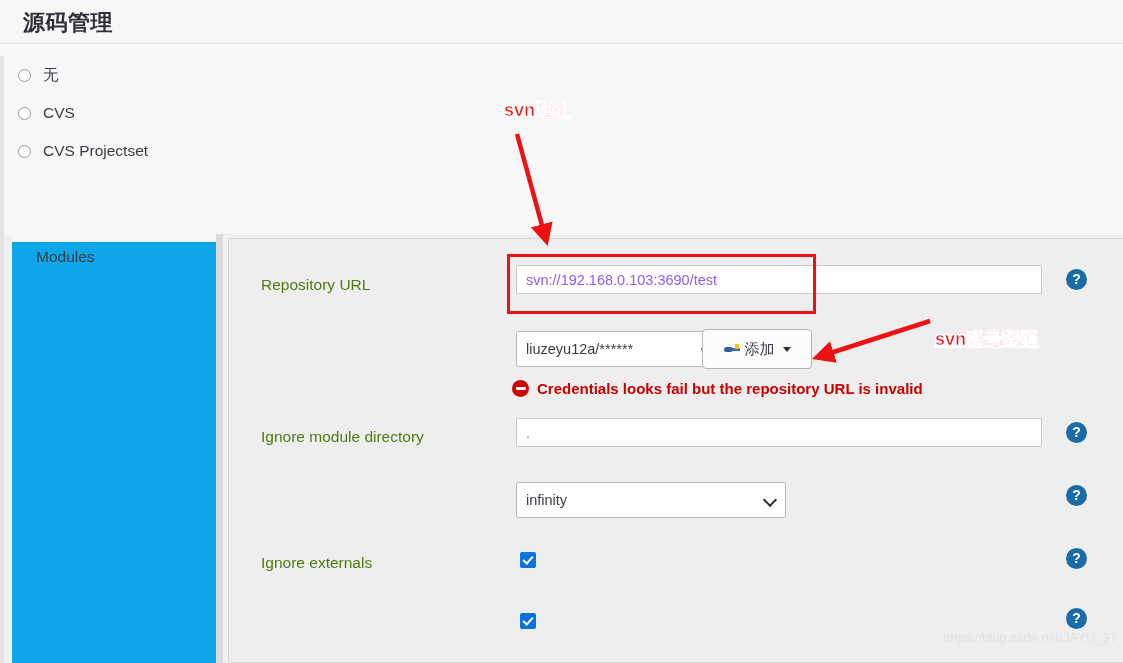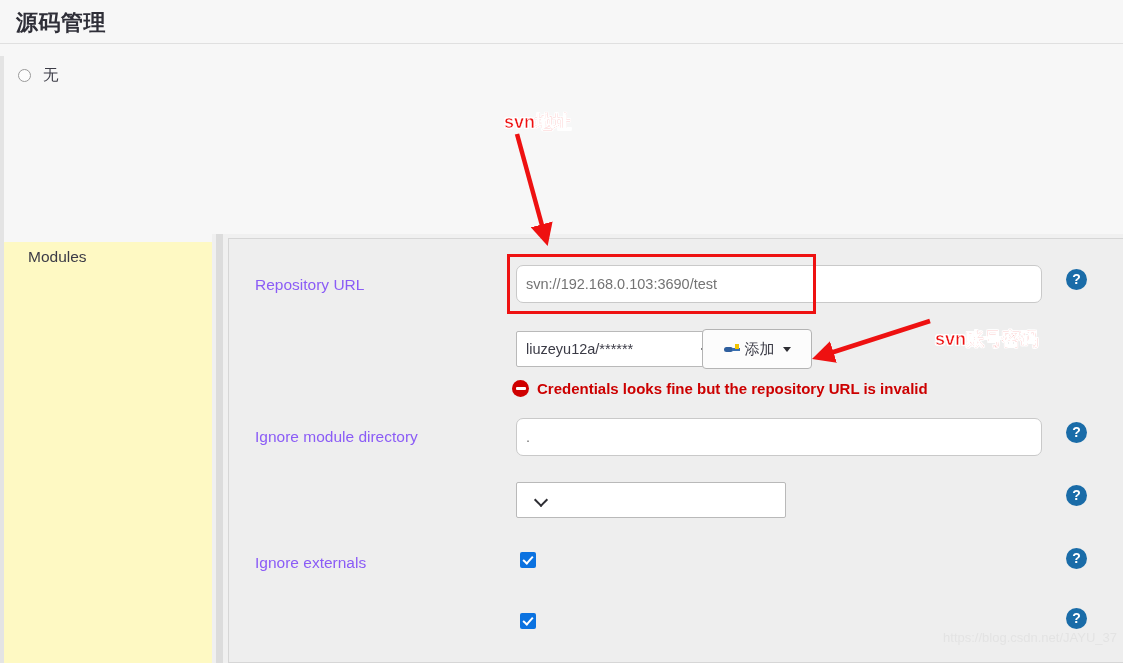--- a/index.html
+++ b/index.html
@@ -21,21 +21,21 @@
     position: absolute;
     left: 0; top: 0;
     width: 1123px;
     height: 44px;
     background: #f7f7f7;
     border-bottom: 1px solid #e0e0e0;
     box-sizing: border-box;
   }
   #page-title {
     position: absolute;
-    left: 16px;
+    left: 23px;
     top: 8px;
     font-size: 22px;
     font-weight: bold;
     color: #2f2f38;
     letter-spacing: 0.5px;
   }
 
   
   #left-rail {
     position: absolute;
@@ -91,25 +91,25 @@
   #content-area {
     position: absolute;
     left: 4px;
     top: 234px;
     width: 1119px;
     height: 429px;
     background: #f0f0f0;
   }
   #modules-panel {
     position: absolute;
-    left: 0;
+    left: 8px;
     top: 0;
     width: 208px;
     height: 429px;
-    background: #fef9c3;
+    background: #0ea5e9;
   }
   #modules-panel-top {
     position: absolute;
     left: 0; top: 0;
     width: 208px; height: 8px;
     background: #f7f7f7;
   }
   #modules-label {
     position: absolute;
     left: 24px;
@@ -140,39 +140,39 @@
   }
 
   .form-row {
     position: absolute;
     left: 0;
     width: 895px;
     height: 40px;
   }
   .form-label {
     position: absolute;
-    left: 26px;
+    left: 32px;
     top: 9px;
     font-size: 15.5px;
-    color: #8b5cf6;
+    color: #4d7c0f;
     white-space: nowrap;
   }
 
   .text-input {
     position: absolute;
     background: #ffffff;
     border: 1px solid #c9c9c9;
-    border-radius: 7px;
+    border-radius: 2px;
     box-sizing: border-box;
     font-family: "Liberation Sans", sans-serif;
     font-size: 14.5px;
-    color: #737373;
+    color: #8b5cf6;
     padding: 0 9px;
     outline: none;
-    height: 38px;
+    height: 29px;
     line-height: 36px;
   }
 
   .select-box {
     position: absolute;
     background: #ffffff;
     border: 1px solid #b9b9b9;
     border-radius: 2px;
     box-sizing: border-box;
     height: 36px;
@@ -364,21 +364,29 @@
 
 <div id="left-rail"></div>
 
 <div id="scm-type-group">
 
   <div class="radio-row">
     <span class="radio-mark"></span>
     <span class="radio-label">无</span>
   </div>
 
-
+  <div class="radio-row">
+    <span class="radio-mark"></span>
+    <span class="radio-label">CVS</span>
+  </div>
+
+  <div class="radio-row">
+    <span class="radio-mark"></span>
+    <span class="radio-label">CVS Projectset</span>
+  </div>
 
 
 </div>
 
 <div id="content-area">
 
   <div id="modules-panel">
     <div id="modules-panel-top"></div>
     <div id="modules-label">Modules</div>
   </div>
@@ -417,45 +425,46 @@
     <span class="kbody"></span>
       <span class="kstem"></span>
       <span class="ktooth"></span>
   </span>
   <span>添加</span>
   <span class="caret-down"></span>
 </div>
 
 <div id="credentials-error">
   <span id="error-icon"></span>
-  <span id="credentials-error-text">Credentials looks fine but the repository URL is invalid</span>
+  <span id="credentials-error-text">Credentials looks fail but the repository URL is invalid</span>
 </div>
 
 <input class="text-input" type="text" style="left: 516px; top: 418px; width: 526px;" value=".">
 
 <div class="select-box" style="left:516px; top:482px; width:270px; height:36px;">
+  <span class="select-value">infinity</span>
   <span class="chevron"></span>
 </div>
 
 <span class="checkbox-mark" style="left:520px; top:552px;"></span>
 <span class="checkbox-mark" style="left:520px; top:613px;"></span>
 
 <span class="help-icon" style="left:1066px; top:269px;">?</span>
 <span class="help-icon" style="left:1066px; top:422px;">?</span>
 <span class="help-icon" style="left:1066px; top:485px;">?</span>
 <span class="help-icon" style="left:1066px; top:548px;">?</span>
 <span class="help-icon" style="left:1066px; top:608px;">?</span>
 
 <div id="annotation-layer">
 
   <div id="url-highlight-box"></div>
 
-  <span class="annot-text" style="left:504px; top:98px;margin-top:12px;">svn地址</span>
-
-  <span class="annot-text" style="left:935px; top:327px;">svn账号密码</span>
+  <span class="annot-text" style="left:504px; top:98px;">svn地址</span>
+
+  <span class="annot-text" style="left:935px; top:327px;text-decoration:underline;">svn账号密码</span>
 
   <svg width="1123" height="663" style="position:absolute;left:0;top:0;">
     <defs>
       <marker id="arrowhead" markerWidth="5" markerHeight="5" refX="3.6" refY="2.5" orient="auto">
         <polygon points="0 0, 5 2.5, 0 5" fill="#ee1111"></polygon>
       </marker>
     </defs>
     <line x1="517" y1="134" x2="546" y2="240" stroke="#ee1111" stroke-width="4.5" marker-end="url(#arrowhead)"></line>
     <line x1="930" y1="321" x2="818" y2="357" stroke="#ee1111" stroke-width="4.5" marker-end="url(#arrowhead)"></line>
   </svg>

